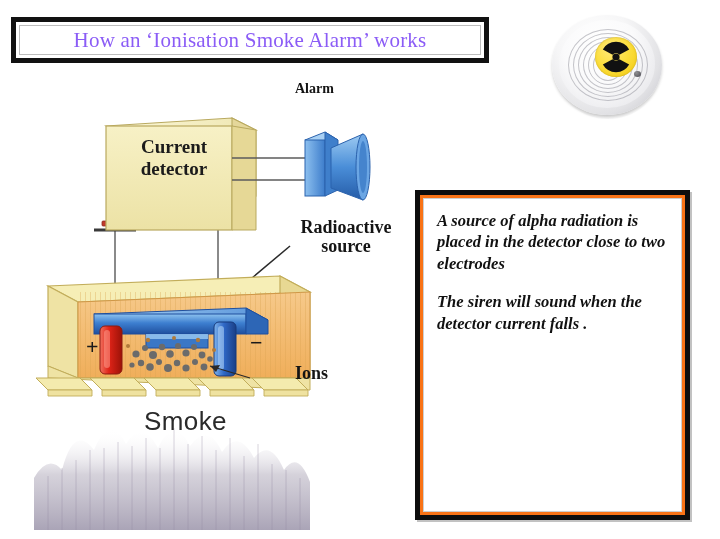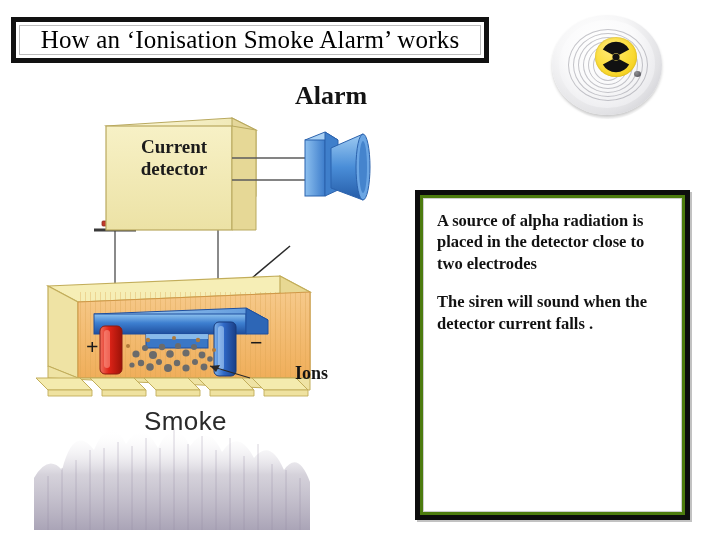--- a/index.html
+++ b/index.html
@@ -6,21 +6,21 @@
   html,body{margin:0;padding:0;background:#ffffff;}
   body{width:720px;height:539px;position:relative;overflow:hidden;
        font-family:"Liberation Serif",serif;color:#111;}
 
   
   #title-box{position:absolute;left:11px;top:17px;width:478px;height:46px;
       border:5px solid #111;background:#fff;box-sizing:border-box;}
   #title-inner{position:absolute;left:3px;top:3px;right:3px;bottom:3px;
       border:1px solid #bdbdbd;background:#fff;display:flex;align-items:center;
       justify-content:center;box-sizing:border-box;}
-  #title-text{font-size:25px;letter-spacing:.2px;white-space:nowrap;color:#000000;}
+  #title-text{font-size:21px;letter-spacing:.2px;white-space:nowrap;color:#8b5cf6;}
 
   
   #detector-photo{position:absolute;left:548px;top:9px;width:118px;height:112px;}
   .det-shadow{position:absolute;left:8px;top:18px;width:104px;height:92px;border-radius:50%;
      background:radial-gradient(ellipse at 50% 55%, rgba(120,120,125,.30), rgba(255,255,255,0) 72%);}
   .det-body{position:absolute;left:4px;top:6px;width:110px;height:100px;border-radius:50%;
      background:radial-gradient(ellipse at 38% 28%, #ffffff 0%, #f6f6f7 38%, #e2e2e5 70%, #c9c9cf 92%, #bdbdc4 100%);
      box-shadow:0 2px 3px rgba(0,0,0,.18);}
   .det-rim{position:absolute;left:11px;top:11px;width:96px;height:88px;border-radius:50%;
      background:radial-gradient(ellipse at 42% 30%, #ffffff 0%, #fafafb 45%, #ebebee 78%, #dcdce1 100%);}
@@ -29,32 +29,32 @@
      background:radial-gradient(circle at 35% 30%,#8f8f93,#4a4a50);}
   .trefoil-disc{position:absolute;left:47px;top:28px;width:42px;height:40px;border-radius:50%;
      background:radial-gradient(circle at 38% 30%, #ffe97a 0%, #fcdf3f 45%, #f2c90d 100%);
      box-shadow:inset 0 0 2px rgba(140,110,0,.5);}
 
   
   #diagram{position:absolute;left:18px;top:78px;width:392px;height:452px;}
   #diagram svg{position:absolute;left:0;top:0;}
   .dlabel{position:absolute;font-family:"Liberation Serif",serif;font-weight:700;
       color:#141414;line-height:1.04;}
-  #label-alarm{left:277px;top:4px;font-size:26px;}
+  #label-alarm{left:277px;top:4px;font-size:14px;}
   #label-radio{left:276px;top:140px;font-size:18px;text-align:center;width:104px;}
   #label-ions{left:277px;top:286px;font-size:18px;font-family:Liberation Serif, serif;}
   #label-current{position:absolute;left:96px;top:58px;width:120px;text-align:center;
       font-size:19px;font-weight:700;line-height:1.18;color:#1b1b1b;}
   #label-smoke{position:absolute;left:126px;top:328px;font-family:"Liberation Sans",sans-serif;
       font-size:26px;color:#2a2a2a;letter-spacing:.4px;}
 
   
   #info-box{position:absolute;left:415px;top:190px;width:275px;height:330px;
-      border:5px solid #0d0d0d;background:#4d7c0f;box-sizing:border-box;
-      box-shadow:2px 2px 0 rgba(120,120,120,.45);}
+      border:5px solid #0d0d0d;background:#f97316;box-sizing:border-box;
+      box-shadow:2px 2px 0 rgba(120,120,120,.45);font-style:italic;}
   #info-inner{position:absolute;left:3px;top:3px;right:3px;bottom:3px;background:#fff;
       border:1px solid #cfcfcf;box-sizing:border-box;padding:11px 12px 0 13px;}
   .info-p{font-family:"Liberation Serif",serif;font-weight:700;font-size:16.5px;
       line-height:1.30;color:#111;margin:0 0 17px 0;}
   .info-p:last-child{margin-bottom:0;}
 </style>
 </head>
 <body>
 
 <div id="title-box">
@@ -274,20 +274,24 @@
     </g>
   </svg>
 
   <div id="label-current">
     <span>Current</span><br>
     <span>detector</span>
   </div>
 
   <div class="dlabel" id="label-alarm">Alarm</div>
 
+  <div class="dlabel" id="label-radio">
+    <span>Radioactive</span><br>
+    <span>source</span>
+  </div>
 
   <div class="dlabel" id="label-ions">Ions</div>
 
   <div style="position:absolute;left:68px;top:256px;font-size:22px;font-weight:700;color:#1a1a1a;
               font-family:'Liberation Serif',serif;">+</div>
   <div style="position:absolute;left:232px;top:252px;font-size:22px;font-weight:700;color:#1a1a1a;
               font-family:'Liberation Serif',serif;">−</div>
 
   <div id="label-smoke">Smoke</div>
 </div>

